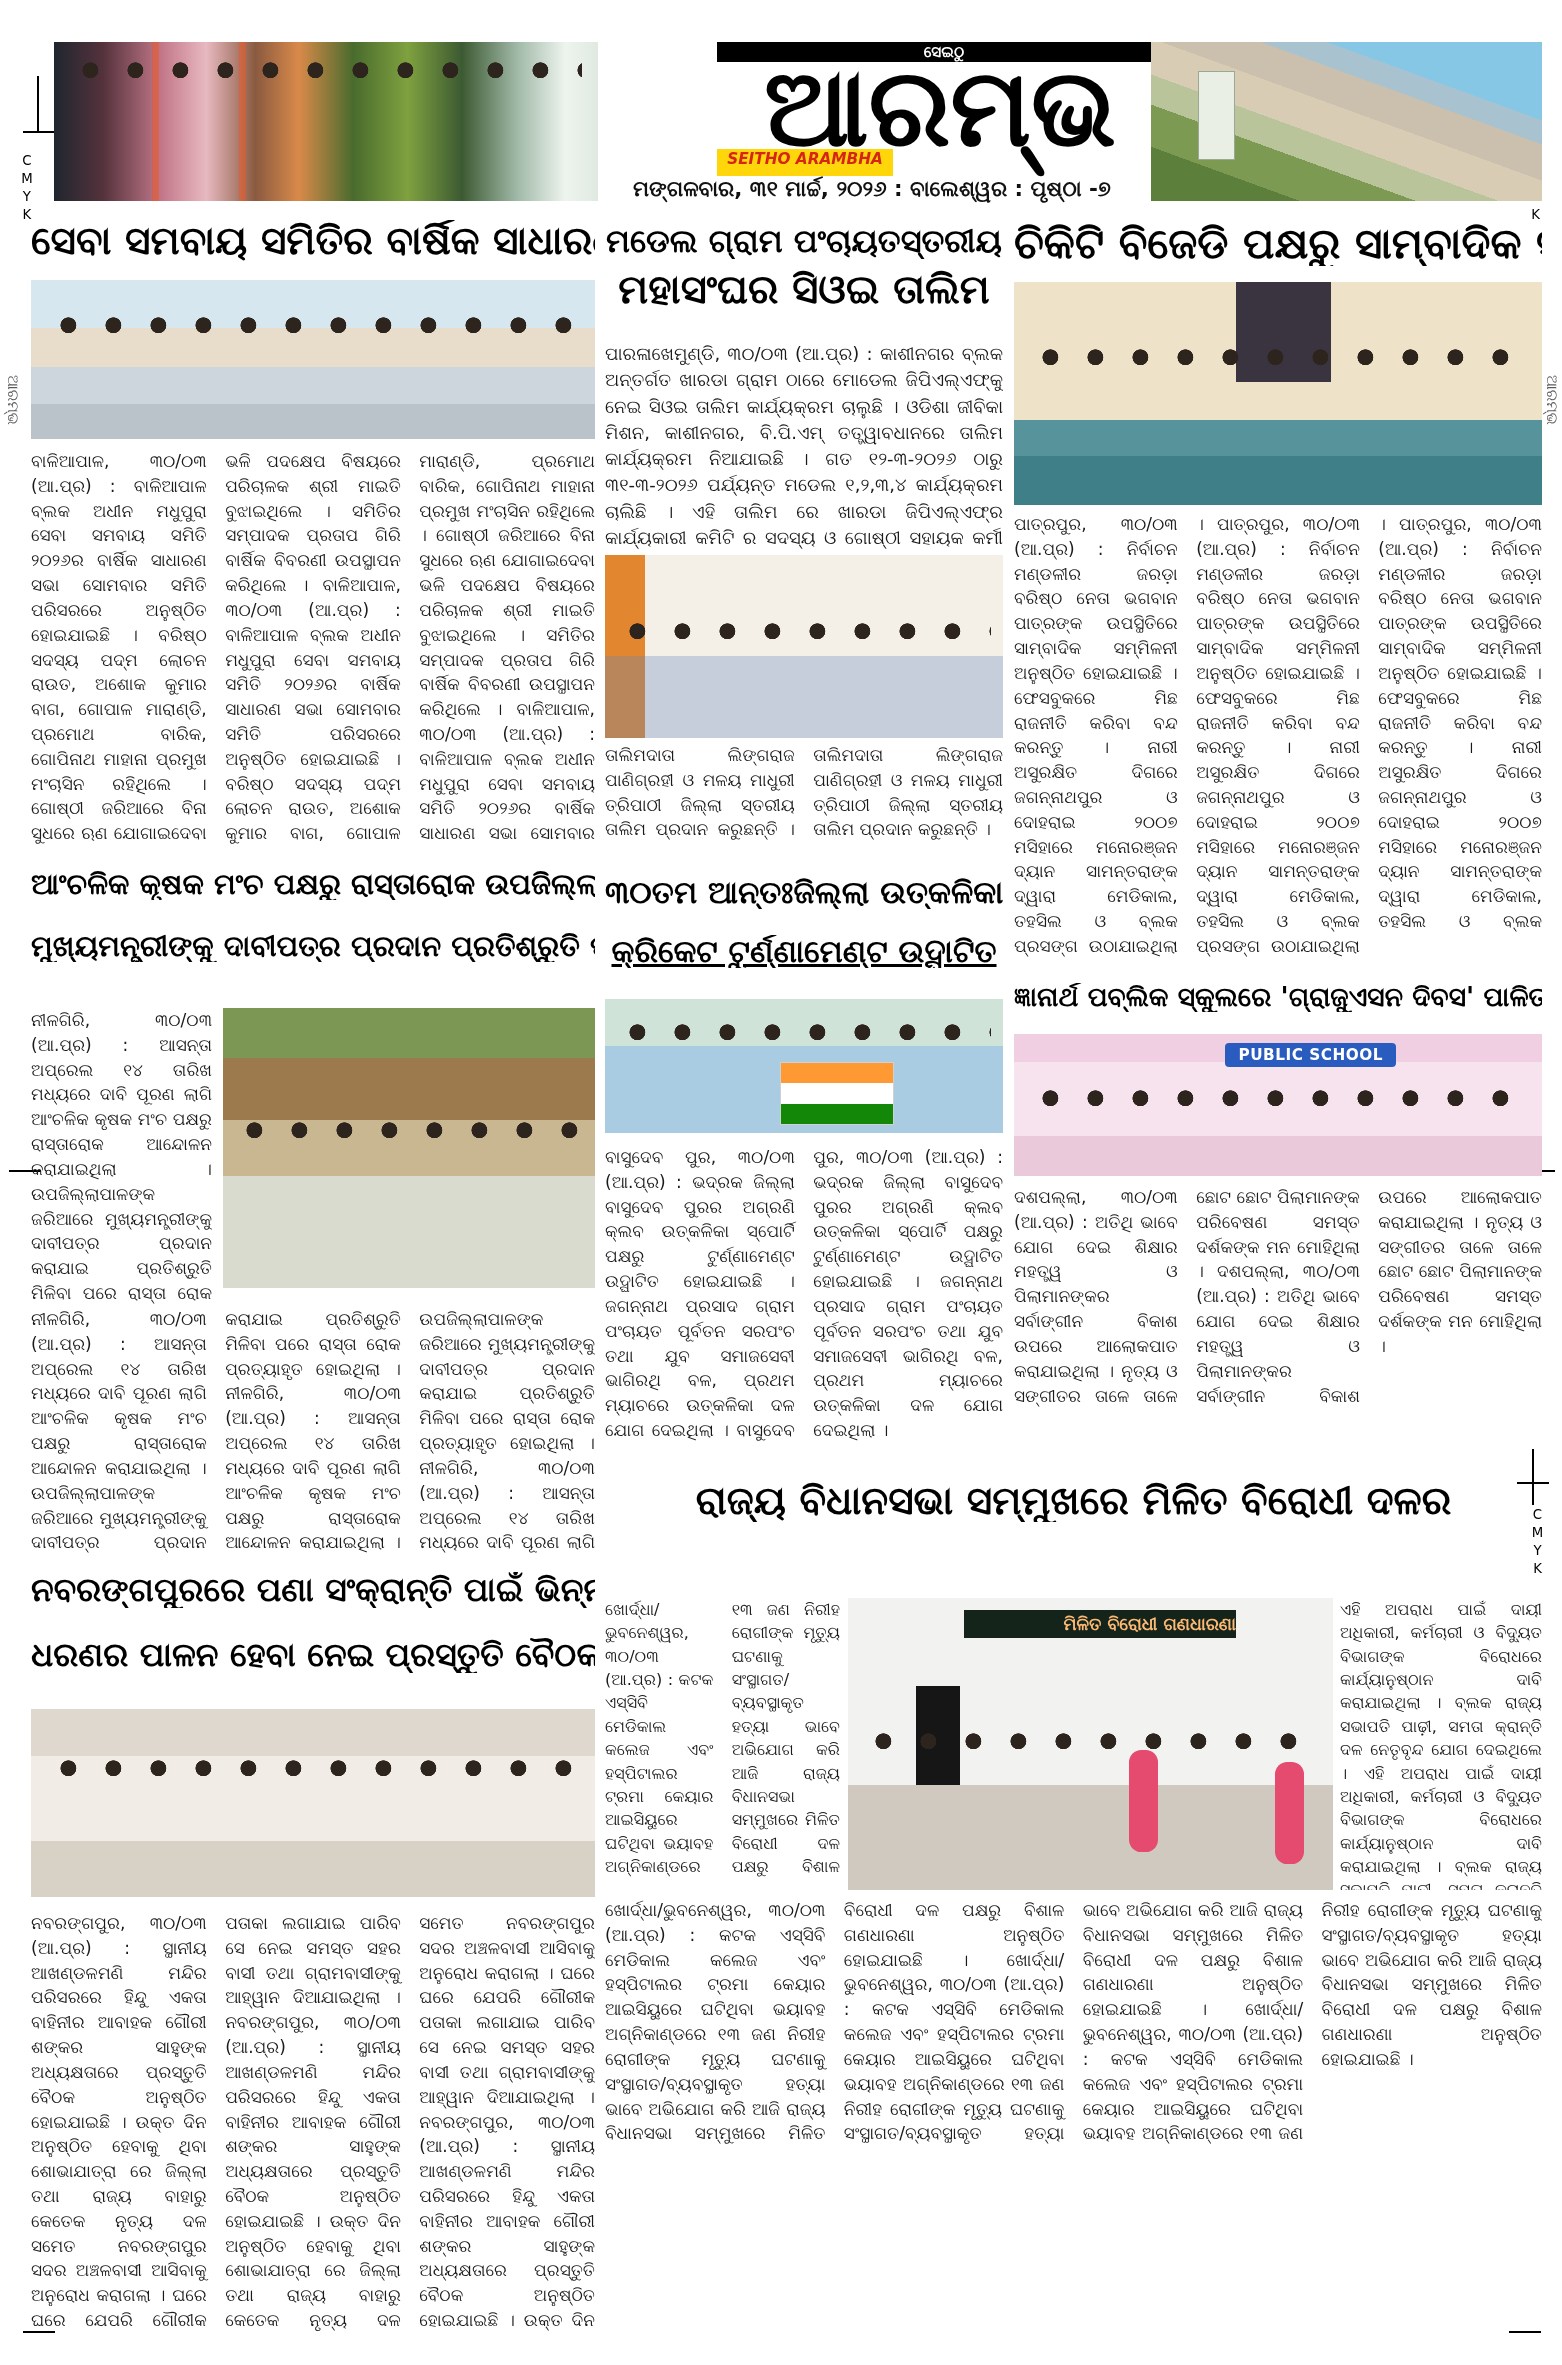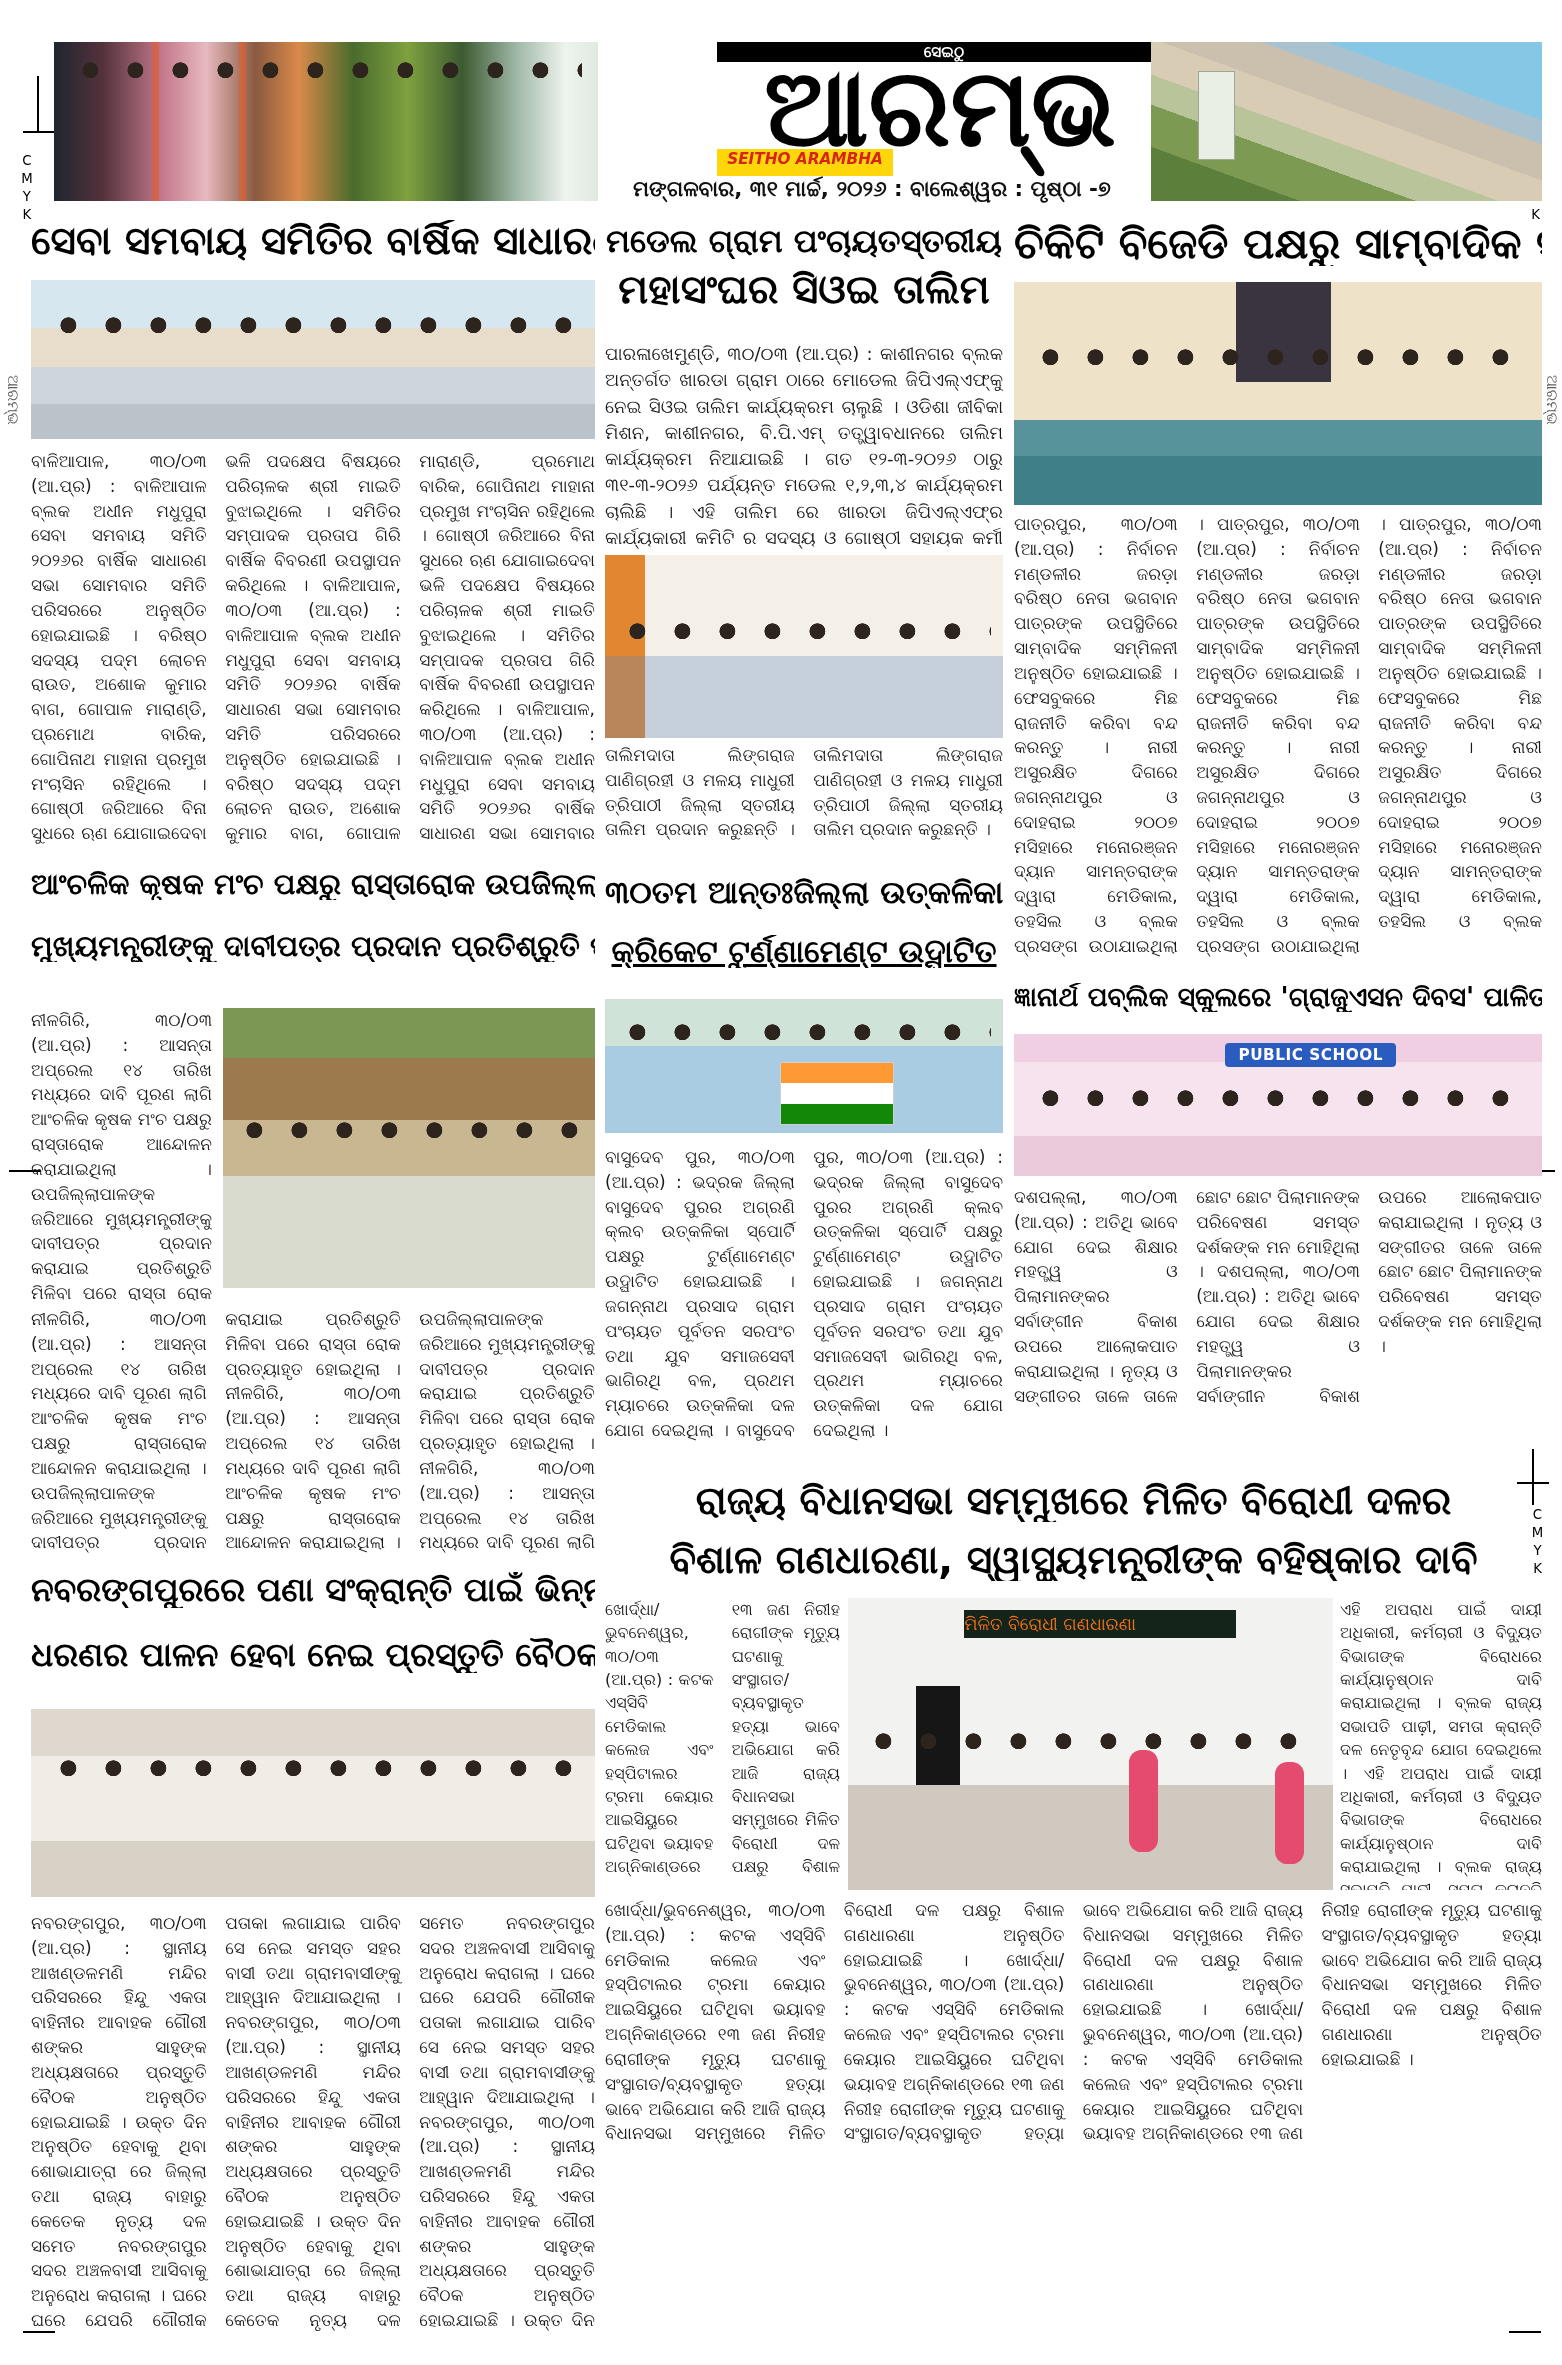--- a/index.html
+++ b/index.html
@@ -37,21 +37,21 @@
   .ph-cricket{background:linear-gradient(180deg,#cfe3d8 0 35%,#a9cce2 35% 100%);}
   .flag{position:absolute;left:44%;bottom:6%;width:112px;height:61px;border:1px solid #d0d0d0;}
   .flag .s1{height:33%;background:#ff9933;}
   .flag .s2{height:34%;background:#ffffff;}
   .flag .s3{height:33%;background:#138808;}
   .ph-grad{background:linear-gradient(180deg,#f0cfe2 0 20%,#f7e3ee 20% 72%,#e9c9da 72% 100%);}
   .sign{position:absolute;left:40%;top:6%;padding:3.1px 13.3px;background:#2a5bbf;color:#fff;
         font-weight:700;font-size:15.3px;border-radius:4.1px;letter-spacing:0.5px;}
   .ph-assembly{background:linear-gradient(180deg,#f2f3f1 0 64%,#cfc9bf 64% 100%);}
   .ph-assembly .banner{position:absolute;left:24%;top:4%;width:56%;padding:4.1px 0;background:#15241a;
-        color:#f97316;font-weight:400;font-size:17.4px;text-align:left;}
+        color:#fdba74;font-weight:700;font-size:17.4px;text-align:right;}
   .ph-assembly .speaker{position:absolute;left:14%;top:30%;width:9%;height:34%;background:#161616;}
   .ph-assembly .scarf{position:absolute;width:29px;height:102px;background:#e54b6e;border-radius:12.3px;}
   .ph-hall{background:linear-gradient(180deg,#ded8cf 0 25%,#f1ede6 25% 70%,#d8d2c6 70% 100%);}
   
   .kickerbar{background:#000;color:#fff;text-align:center;font-weight:700;}
   .badge{background:#ffd60a;color:#d62516;font-weight:700;font-style:italic;
          text-align:center;font-size:15.3px;line-height:21.4px;}
   .dateline{font-weight:700;font-size:21.4px;text-align:center;white-space:nowrap;}
   
   .regv{width:1.5px;height:56px;background:#000;}
@@ -138,21 +138,20 @@
   <div class="abs bodytext cols-2" style="left:605px;top:1145px;width:398px;height:327px;">ବାସୁଦେବ ପୁର, ୩୦/୦୩ (ଆ.ପ୍ର) : ଭଦ୍ରକ ଜିଲ୍ଲା ବାସୁଦେବ ପୁରର ଅଗ୍ରଣି କ୍ଲବ ଉତ୍କଳିକା ସ୍ପୋର୍ଟି ପକ୍ଷରୁ ଟୁର୍ଣ୍ଣାମେଣ୍ଟ ଉଦ୍ଘାଟିତ ହୋଇଯାଇଛି । ଜଗନ୍ନାଥ ପ୍ରସାଦ ଗ୍ରାମ ପଂଚାୟତ ପୂର୍ବତନ ସରପଂଚ ତଥା ଯୁବ ସମାଜସେବୀ ଭାଗିରଥି ବଳ, ପ୍ରଥମ ମ୍ୟାଚରେ ଉତ୍କଳିକା ଦଳ ଯୋଗ ଦେଇଥିଲା । ବାସୁଦେବ ପୁର, ୩୦/୦୩ (ଆ.ପ୍ର) : ଭଦ୍ରକ ଜିଲ୍ଲା ବାସୁଦେବ ପୁରର ଅଗ୍ରଣି କ୍ଲବ ଉତ୍କଳିକା ସ୍ପୋର୍ଟି ପକ୍ଷରୁ ଟୁର୍ଣ୍ଣାମେଣ୍ଟ ଉଦ୍ଘାଟିତ ହୋଇଯାଇଛି । ଜଗନ୍ନାଥ ପ୍ରସାଦ ଗ୍ରାମ ପଂଚାୟତ ପୂର୍ବତନ ସରପଂଚ ତଥା ଯୁବ ସମାଜସେବୀ ଭାଗିରଥି ବଳ, ପ୍ରଥମ ମ୍ୟାଚରେ ଉତ୍କଳିକା ଦଳ ଯୋଗ ଦେଇଥିଲା ।</div>
 
   <div class="abs headline" style="left:1014px;top:983px;width:528px;font-size:26.6px;">ଜ୍ଞାନାର୍ଥ ପବ୍ଲିକ ସ୍କୁଲରେ 'ଗ୍ରାଜୁଏସନ ଦିବସ' ପାଳିତ</div>
   <div class="photo ph-grad" style="left:1014px;top:1034px;width:528px;height:142px;text-decoration:underline;">
     <div class="sign">PUBLIC SCHOOL</div>
     <div class="heads" style="top:49px;"></div>
   </div>
   <div class="abs bodytext cols-3" style="left:1014px;top:1185px;width:528px;height:286px;">ଦଶପଲ୍ଲା, ୩୦/୦୩ (ଆ.ପ୍ର) : ଅତିଥି ଭାବେ ଯୋଗ ଦେଇ ଶିକ୍ଷାର ମହତ୍ତ୍ୱ ଓ ପିଲାମାନଙ୍କର ସର୍ବାଙ୍ଗୀନ ବିକାଶ ଉପରେ ଆଲୋକପାତ କରାଯାଇଥିଲା । ନୃତ୍ୟ ଓ ସଙ୍ଗୀତର ତାଳେ ତାଳେ ଛୋଟ ଛୋଟ ପିଲାମାନଙ୍କ ପରିବେଷଣ ସମସ୍ତ ଦର୍ଶକଙ୍କ ମନ ମୋହିଥିଲା । ଦଶପଲ୍ଲା, ୩୦/୦୩ (ଆ.ପ୍ର) : ଅତିଥି ଭାବେ ଯୋଗ ଦେଇ ଶିକ୍ଷାର ମହତ୍ତ୍ୱ ଓ ପିଲାମାନଙ୍କର ସର୍ବାଙ୍ଗୀନ ବିକାଶ ଉପରେ ଆଲୋକପାତ କରାଯାଇଥିଲା । ନୃତ୍ୟ ଓ ସଙ୍ଗୀତର ତାଳେ ତାଳେ ଛୋଟ ଛୋଟ ପିଲାମାନଙ୍କ ପରିବେଷଣ ସମସ୍ତ ଦର୍ଶକଙ୍କ ମନ ମୋହିଥିଲା ।</div>
 
   <div class="abs headline" style="left:605px;top:1480px;width:937px;font-size:39px;">ରାଜ୍ୟ ବିଧାନସଭା ସମ୍ମୁଖରେ ମିଳିତ ବିରୋଧୀ ଦଳର</div>
-  <div class="abs headline" style="left:605px;top:1539px;width:937px;font-size:39px;">ବିଶାଳ ଗଣଧାରଣା, ସ୍ୱାସ୍ଥ୍ୟମନ୍ତ୍ରୀଙ୍କ ବହିଷ୍କାର ଦାବି</div>
   <div class="abs bodytext cols-2" style="left:605px;top:1598px;width:235px;height:292px;font-size:16px;">ଖୋର୍ଦ୍ଧା/ଭୁବନେଶ୍ୱର, ୩୦/୦୩ (ଆ.ପ୍ର) : କଟକ ଏସ୍‌ସିବି ମେଡିକାଲ କଲେଜ ଏବଂ ହସ୍ପିଟାଲର ଟ୍ରମା କେୟାର ଆଇସିୟୁରେ ଘଟିଥିବା ଭୟାବହ ଅଗ୍ନିକାଣ୍ଡରେ ୧୩ ଜଣ ନିରୀହ ରୋଗୀଙ୍କ ମୃତ୍ୟୁ ଘଟଣାକୁ ସଂସ୍ଥାଗତ/ବ୍ୟବସ୍ଥାକୃତ ହତ୍ୟା ଭାବେ ଅଭିଯୋଗ କରି ଆଜି ରାଜ୍ୟ ବିଧାନସଭା ସମ୍ମୁଖରେ ମିଳିତ ବିରୋଧୀ ଦଳ ପକ୍ଷରୁ ବିଶାଳ ଗଣଧାରଣା ଅନୁଷ୍ଠିତ ହୋଇଯାଇଛି ।</div>
   <div class="photo ph-assembly" style="left:848px;top:1598px;width:485px;height:292px;">
     <div class="banner">ମିଳିତ ବିରୋଧୀ ଗଣଧାରଣା</div>
     <div class="speaker"></div>
     <div class="heads" style="top:128px;"></div>
     <div class="scarf" style="left:58%;top:52%;"></div>
     <div class="scarf" style="left:88%;top:56%;"></div>
   </div>
   <div class="abs bodytext" style="left:1340px;top:1598px;width:202px;height:292px;font-size:16px;">ଏହି ଅପରାଧ ପାଇଁ ଦାୟୀ ଅଧିକାରୀ, କର୍ମଚାରୀ ଓ ବିଦ୍ୟୁତ ବିଭାଗଙ୍କ ବିରୋଧରେ କାର୍ଯ୍ୟାନୁଷ୍ଠାନ ଦାବି କରାଯାଇଥିଲା । ବ୍ଲକ ରାଜ୍ୟ ସଭାପତି ପାଢ଼ୀ, ସମତା କ୍ରାନ୍ତି ଦଳ ନେତୃବୃନ୍ଦ ଯୋଗ ଦେଇଥିଲେ । ଏହି ଅପରାଧ ପାଇଁ ଦାୟୀ ଅଧିକାରୀ, କର୍ମଚାରୀ ଓ ବିଦ୍ୟୁତ ବିଭାଗଙ୍କ ବିରୋଧରେ କାର୍ଯ୍ୟାନୁଷ୍ଠାନ ଦାବି କରାଯାଇଥିଲା । ବ୍ଲକ ରାଜ୍ୟ ସଭାପତି ପାଢ଼ୀ, ସମତା କ୍ରାନ୍ତି ଦଳ ନେତୃବୃନ୍ଦ ଯୋଗ ଦେଇଥିଲେ ।</div>
   <div class="abs bodytext cols-4" style="left:605px;top:1898px;width:937px;height:447px;">ଖୋର୍ଦ୍ଧା/ଭୁବନେଶ୍ୱର, ୩୦/୦୩ (ଆ.ପ୍ର) : କଟକ ଏସ୍‌ସିବି ମେଡିକାଲ କଲେଜ ଏବଂ ହସ୍ପିଟାଲର ଟ୍ରମା କେୟାର ଆଇସିୟୁରେ ଘଟିଥିବା ଭୟାବହ ଅଗ୍ନିକାଣ୍ଡରେ ୧୩ ଜଣ ନିରୀହ ରୋଗୀଙ୍କ ମୃତ୍ୟୁ ଘଟଣାକୁ ସଂସ୍ଥାଗତ/ବ୍ୟବସ୍ଥାକୃତ ହତ୍ୟା ଭାବେ ଅଭିଯୋଗ କରି ଆଜି ରାଜ୍ୟ ବିଧାନସଭା ସମ୍ମୁଖରେ ମିଳିତ ବିରୋଧୀ ଦଳ ପକ୍ଷରୁ ବିଶାଳ ଗଣଧାରଣା ଅନୁଷ୍ଠିତ ହୋଇଯାଇଛି । ଖୋର୍ଦ୍ଧା/ଭୁବନେଶ୍ୱର, ୩୦/୦୩ (ଆ.ପ୍ର) : କଟକ ଏସ୍‌ସିବି ମେଡିକାଲ କଲେଜ ଏବଂ ହସ୍ପିଟାଲର ଟ୍ରମା କେୟାର ଆଇସିୟୁରେ ଘଟିଥିବା ଭୟାବହ ଅଗ୍ନିକାଣ୍ଡରେ ୧୩ ଜଣ ନିରୀହ ରୋଗୀଙ୍କ ମୃତ୍ୟୁ ଘଟଣାକୁ ସଂସ୍ଥାଗତ/ବ୍ୟବସ୍ଥାକୃତ ହତ୍ୟା ଭାବେ ଅଭିଯୋଗ କରି ଆଜି ରାଜ୍ୟ ବିଧାନସଭା ସମ୍ମୁଖରେ ମିଳିତ ବିରୋଧୀ ଦଳ ପକ୍ଷରୁ ବିଶାଳ ଗଣଧାରଣା ଅନୁଷ୍ଠିତ ହୋଇଯାଇଛି । ଖୋର୍ଦ୍ଧା/ଭୁବନେଶ୍ୱର, ୩୦/୦୩ (ଆ.ପ୍ର) : କଟକ ଏସ୍‌ସିବି ମେଡିକାଲ କଲେଜ ଏବଂ ହସ୍ପିଟାଲର ଟ୍ରମା କେୟାର ଆଇସିୟୁରେ ଘଟିଥିବା ଭୟାବହ ଅଗ୍ନିକାଣ୍ଡରେ ୧୩ ଜଣ ନିରୀହ ରୋଗୀଙ୍କ ମୃତ୍ୟୁ ଘଟଣାକୁ ସଂସ୍ଥାଗତ/ବ୍ୟବସ୍ଥାକୃତ ହତ୍ୟା ଭାବେ ଅଭିଯୋଗ କରି ଆଜି ରାଜ୍ୟ ବିଧାନସଭା ସମ୍ମୁଖରେ ମିଳିତ ବିରୋଧୀ ଦଳ ପକ୍ଷରୁ ବିଶାଳ ଗଣଧାରଣା ଅନୁଷ୍ଠିତ ହୋଇଯାଇଛି ।</div>

